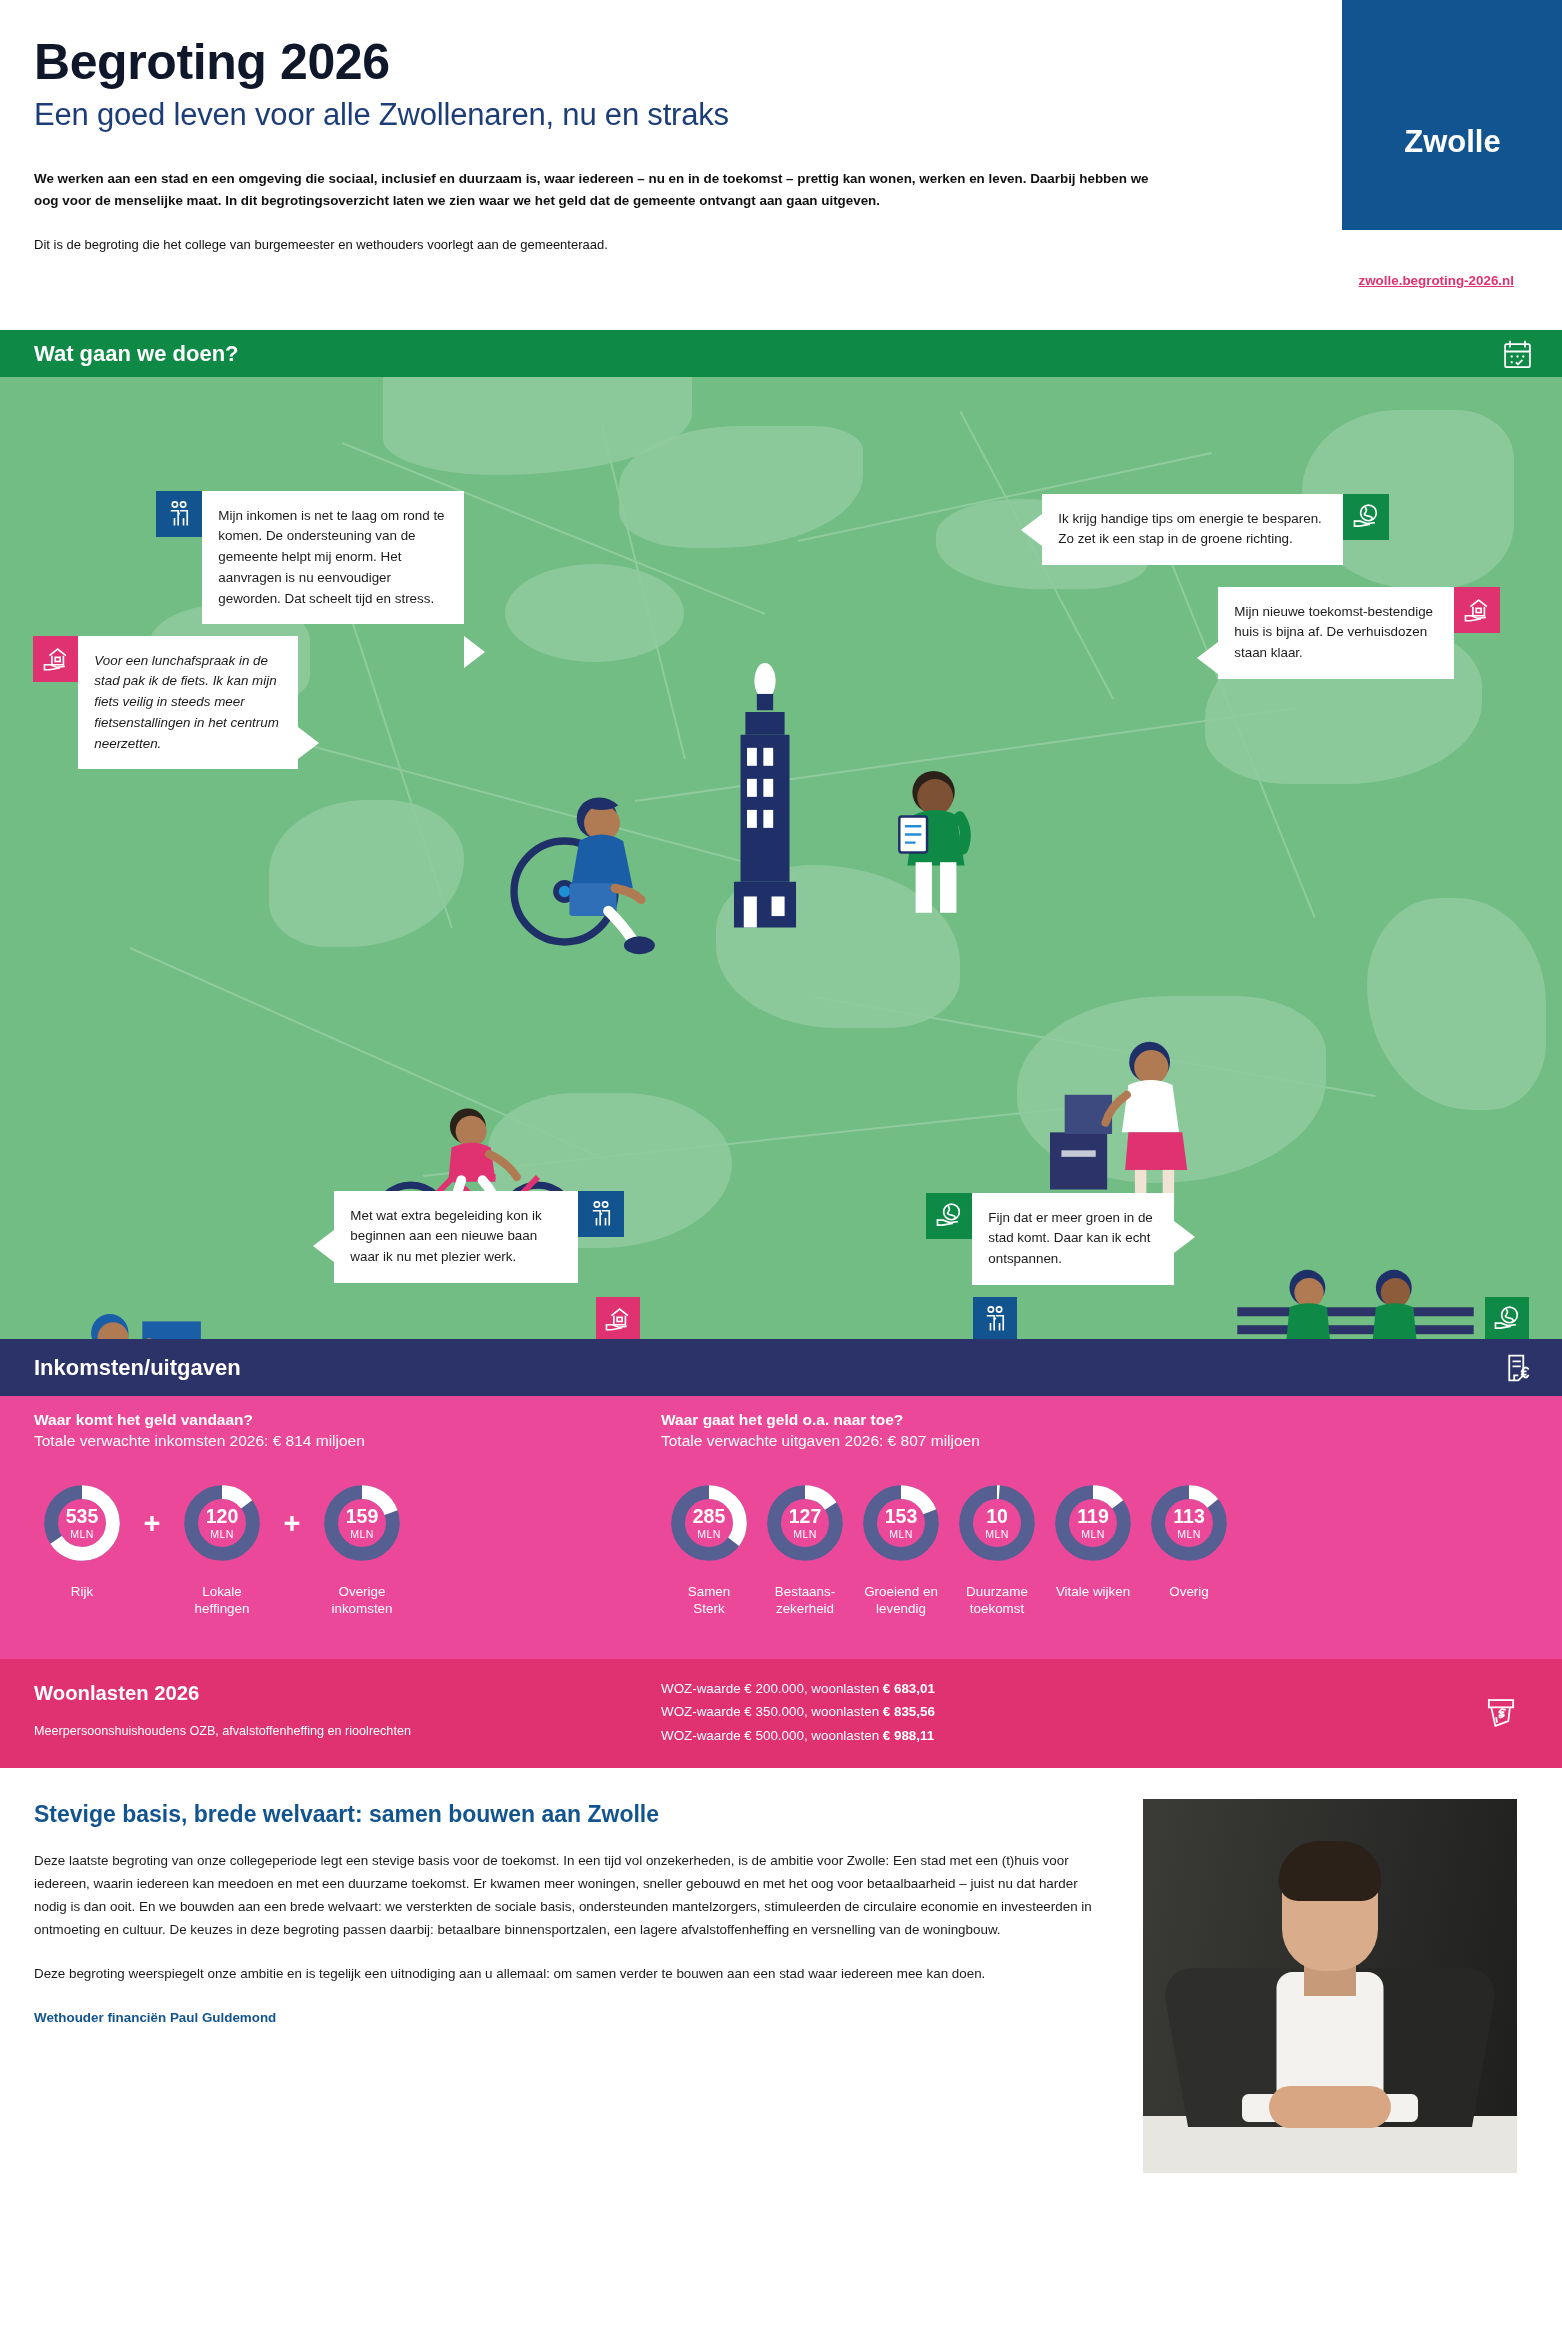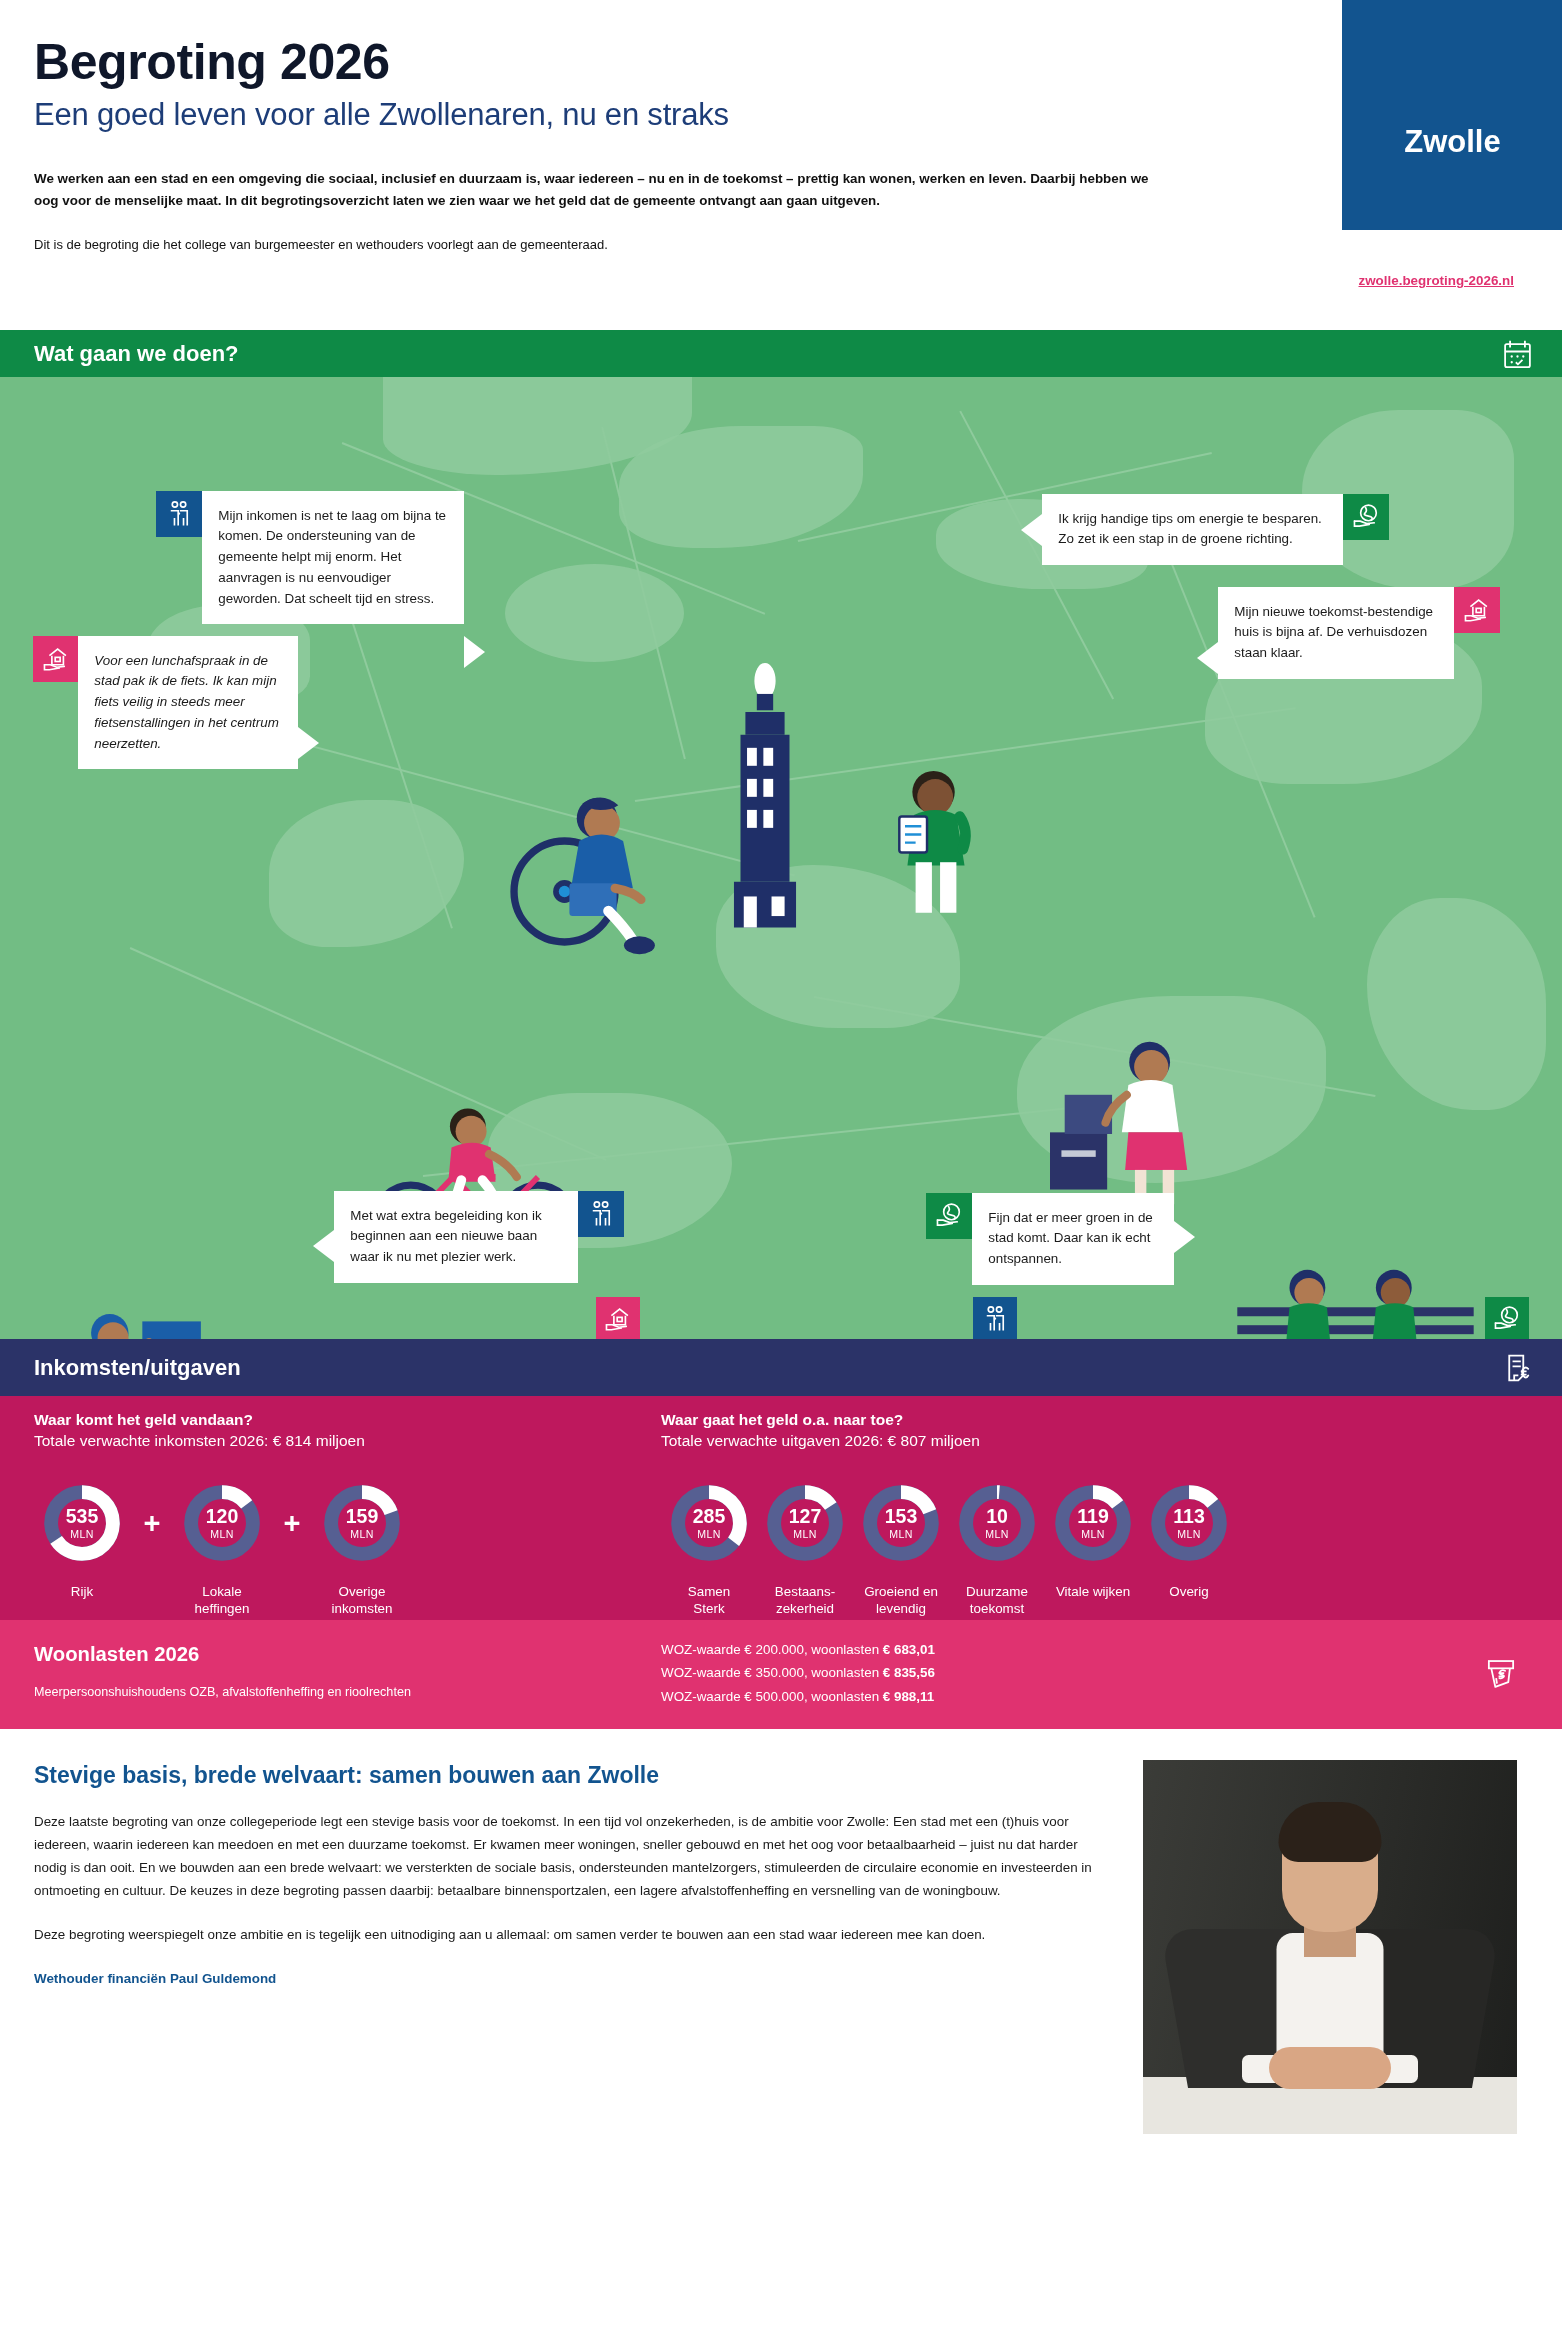--- a/index.html
+++ b/index.html
@@ -79,21 +79,21 @@
   .badge.pink { background: #e03270; }
   .badge.green { background: #0e8a46; }
   .badge svg { width: 28px; height: 28px; }
   .card-badge {
     position: absolute; width: 44px; height: 44px;
     display: flex; align-items: center; justify-content: center;
   }
   .card-badge svg { width: 28px; height: 28px; }
 
   
-  .sec-blue { position: relative; background: #be185d; height: 281px; color: #fff; }
+  .sec-blue { position: relative; background: #ec4899; height: 320px; color: #fff; }
   .sec-bar.navy { background: #2b3368; height: 57px; }
   .fin-col { position: absolute; top: 72px; }
   .fin-col.left { left: 34px; }
   .fin-col.right { left: 661px; }
   .fin-q { font-size: 15.5px; font-weight: 700; margin-bottom: 3.3px; }
   .fin-t { font-size: 15.5px; font-weight: 400; }
   .donut-row { position: absolute; top: 145px; display: flex; align-items: flex-start; }
   .donut-row.left { left: 34px; }
   .donut-row.right { left: 661px; }
   .donut-item { width: 96px; text-align: center; position: relative; }
@@ -318,21 +318,21 @@
 
     <div class="badge blue" style="left:156px;top:114px;">
       <svg viewBox="0 0 34 34" fill="none" stroke="#fff" stroke-width="2">
         <circle cx="12" cy="5.5" r="3.2"></circle>
           <circle cx="22" cy="5.5" r="3.2"></circle>
         <path d="M7 13h9v18M18 13h9v18M11.5 31v-9M22.5 31v-9"></path>
         <path d="M17 14.5l1.6 2-1.6 2-1.6-2z" fill="#fff" stroke="none"></path>
       </svg>
     </div>
     <div class="bubble" style="left:202px;top:114px;width:262px;">
-      <span>Mijn inkomen is net te laag om bijna te komen. De ondersteuning van de gemeente helpt mij enorm. Het aanvragen is nu eenvoudiger geworden. Dat scheelt tijd en stress.</span>
+      <span>Mijn inkomen is net te laag om rond te komen. De ondersteuning van de gemeente helpt mij enorm. Het aanvragen is nu eenvoudiger geworden. Dat scheelt tijd en stress.</span>
       <span class="tail" style="right:-21px;top:145px;border-top:16.3px solid transparent;border-bottom:16.3px solid transparent;border-left:21px solid #fff;"></span>
     </div>
 
     <div class="bubble" style="left:1042px;top:117px;width:301px;">
       <span>Ik krijg handige tips om energie te besparen. Zo zet ik een stap in de groene richting.</span>
       <span class="tail" style="left:-21px;top:19.5px;border-top:16.3px solid transparent;border-bottom:16.3px solid transparent;border-right:21px solid #fff;"></span>
     </div>
     <div class="badge green" style="left:1343px;top:117px;">
       <svg viewBox="0 0 34 34" fill="none" stroke="#fff" stroke-width="2">
         <circle cx="20" cy="12" r="9.5"></circle>

